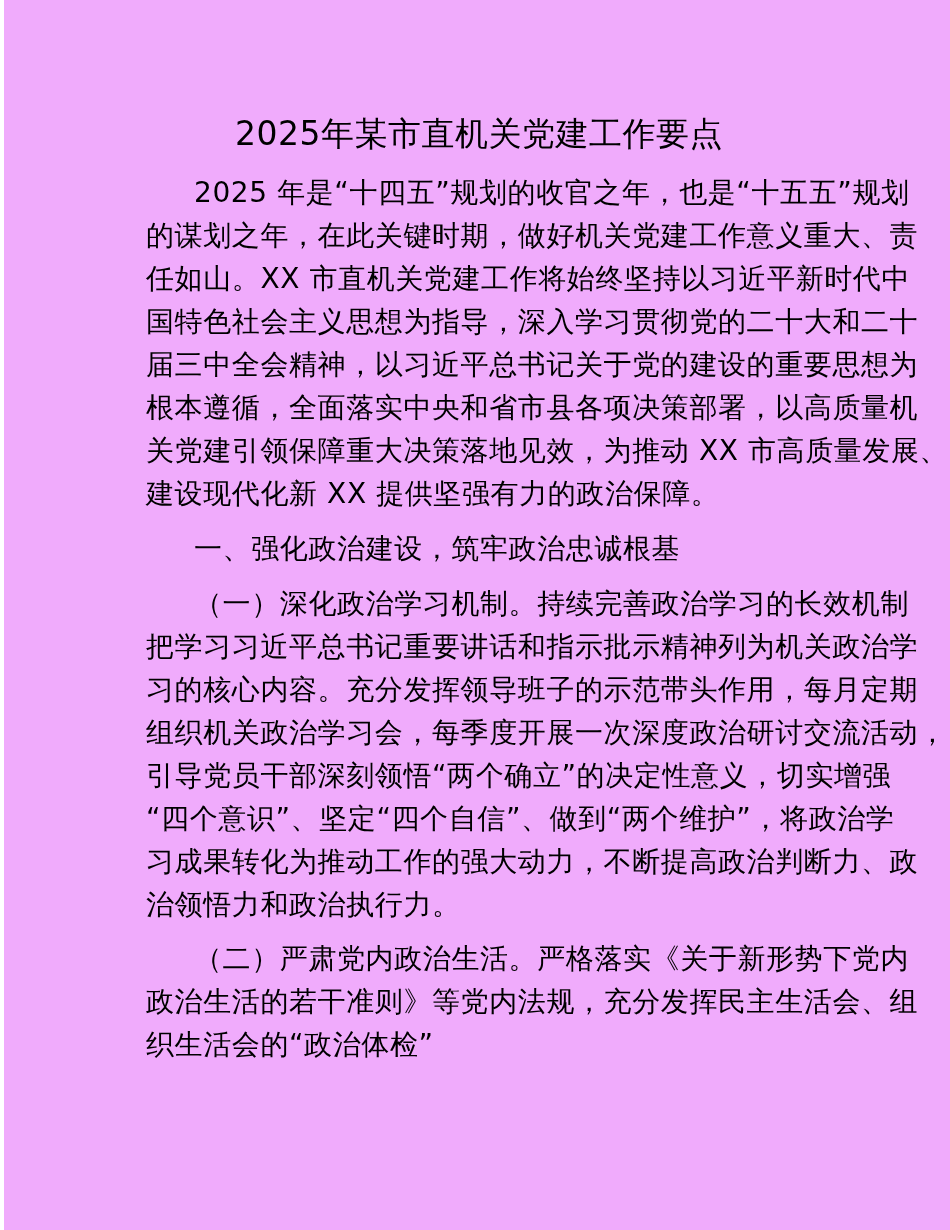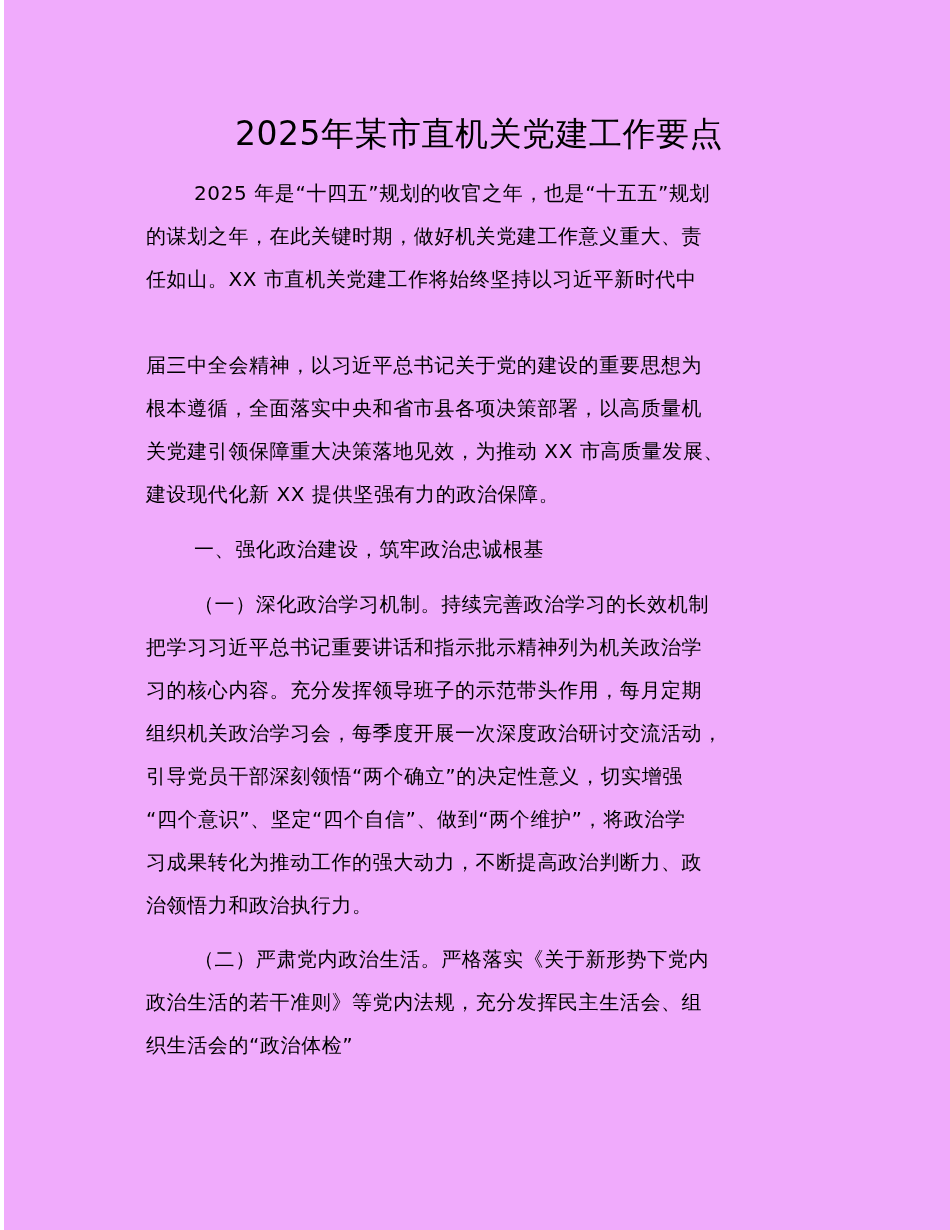--- a/index.html
+++ b/index.html
@@ -1,33 +1,34 @@
 <!DOCTYPE html>
 <html><head>
 <meta charset="utf-8">
 <style>
   html, body { margin: 0; padding: 0; background: #ffffff; }
   body { width: 950px; height: 1230px; position: relative; overflow: hidden;
          font-family: "DejaVu Sans", "Liberation Sans", sans-serif; color: #000; }
   .page { position: absolute; left: 4px; top: 0; width: 950px; height: 1230px; background: #f0abfc; }
   .title { position: absolute; left: 0; width: 950px; top: 112px; text-align: center;
            font-size: 33px; line-height: 44px; letter-spacing: 0.5px; white-space: nowrap; }
-  .line { position: absolute; left: 142px; font-size: 20px; line-height: 32px;
+  .line { position: absolute; left: 142px; font-size: 28px; line-height: 32px;
           white-space: nowrap; letter-spacing: 0.6px; text-align: center; }
   .indent { left: 190px; }
 </style>
 </head>
 <body>
 
 <div class="page">
   <div class="title">2025年某市直机关党建工作要点</div>
 
   <div class="line indent" style="top:177px">2025 年是“十四五”规划的收官之年，也是“十五五”规划</div>
   <div class="line" style="top:220px">的谋划之年，在此关键时期，做好机关党建工作意义重大、责</div>
   <div class="line" style="top:263px">任如山。XX 市直机关党建工作将始终坚持以习近平新时代中</div>
+  <div class="line" style="top:306px">国特色社会主义思想为指导，深入学习贯彻党的二十大和二十</div>
   <div class="line" style="top:349px">届三中全会精神，以习近平总书记关于党的建设的重要思想为</div>
   <div class="line" style="top:392px">根本遵循，全面落实中央和省市县各项决策部署，以高质量机</div>
   <div class="line" style="top:435px">关党建引领保障重大决策落地见效，为推动 XX 市高质量发展、</div>
   <div class="line indent" style="top:533px">一、强化政治建设，筑牢政治忠诚根基</div>
 
   <div class="line" style="top:478px">建设现代化新 XX 提供坚强有力的政治保障。</div>
 
   <div class="line indent" style="top:588px">（一）深化政治学习机制。持续完善政治学习的长效机制</div>
   <div class="line" style="top:631px">把学习习近平总书记重要讲话和指示批示精神列为机关政治学</div>
   <div class="line" style="top:717px">组织机关政治学习会，每季度开展一次深度政治研讨交流活动，</div>

